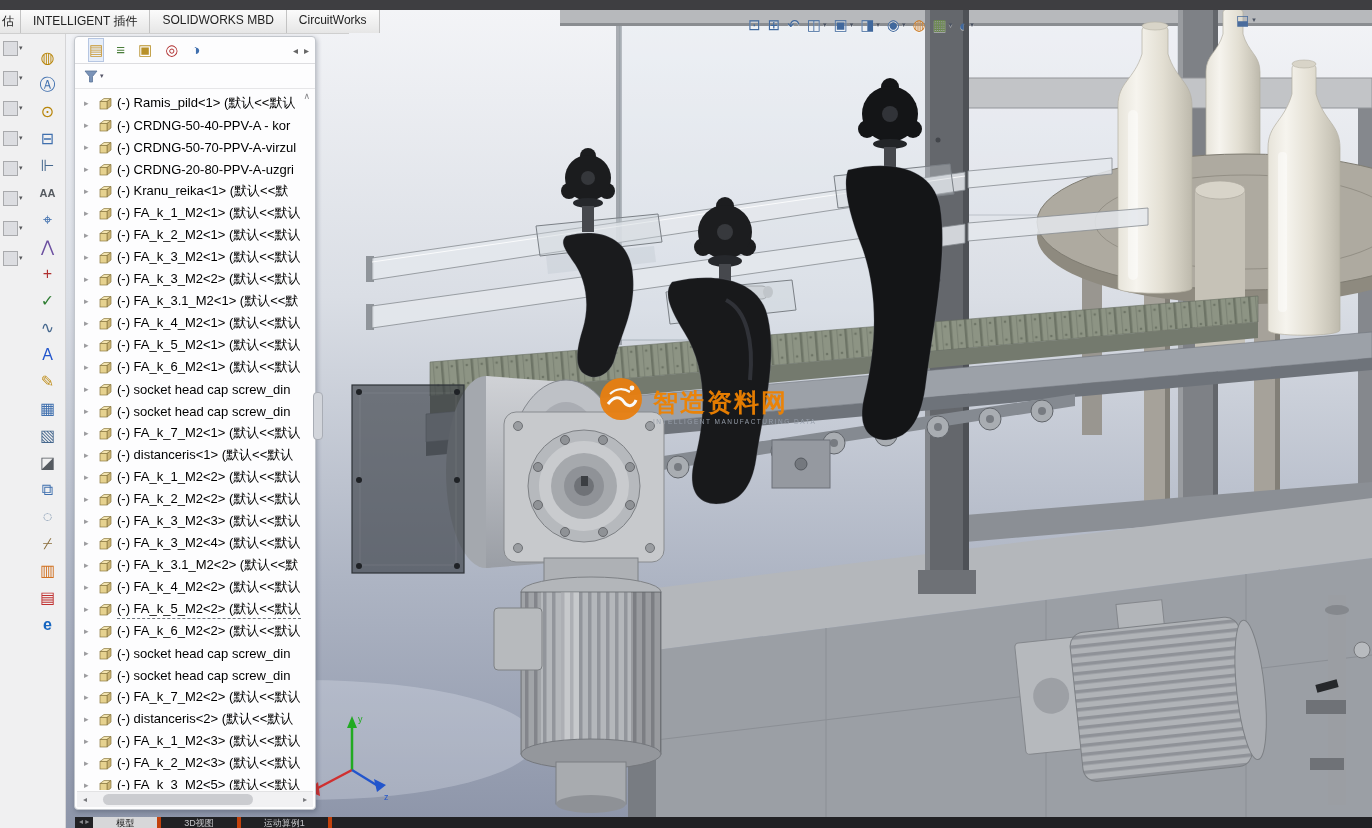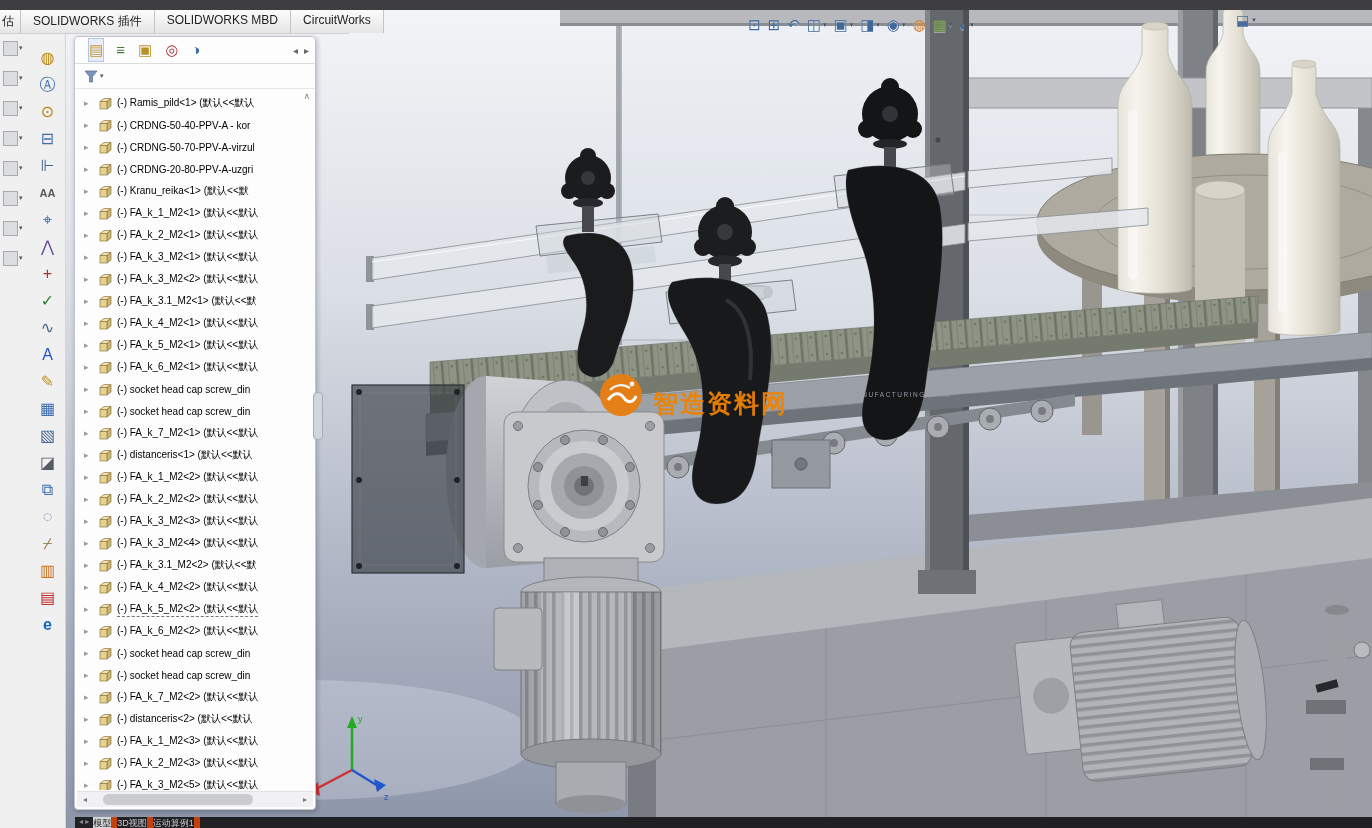--- a/index.html
+++ b/index.html
@@ -33,45 +33,45 @@
   .fmtab.active{background:#e7eef9;outline:1px solid #b6c6e2;}
   .fmnavs{margin-left:auto;display:flex;gap:6px;color:#666;font-size:10px;}
   #filterrow{height:24px;border-bottom:1px solid #e6e6e8;display:flex;align-items:center;
              padding-left:9px;gap:2px;flex:0 0 auto;}
   #filterrow .ar{font-size:7px;color:#556;}
   #tree{flex:1 1 auto;overflow:hidden;padding-top:3px;position:relative;}
   #tree .chev{position:absolute;right:5px;top:2px;font-size:9px;color:#8a8a8d;}
   .tree-row{height:22px;display:flex;align-items:center;white-space:nowrap;padding-left:9px;overflow:hidden;}
   .tree-row .tw{width:12px;flex:0 0 auto;font-size:9px;color:#9b9b9e;}
   .part-ic{flex:0 0 auto;margin:0 5px 0 2px;display:inline-flex;}
-  .lbl{font-size:10px;color:#000;}
+  .lbl{font-size:13px;color:#000;}
   .tree-row.sel .lbl{border-bottom:1px dashed #6f7franch;border-bottom:1px dashed #6f7килл;border-bottom:1px dashed #6f767f;}
   #hscroll{height:15px;margin:1px 2px 2px 2px;background:#f1f1f3;border-top:1px solid #e2e2e4;
            display:flex;align-items:center;flex:0 0 auto;}
   .sbtn{width:16px;text-align:center;font-size:8px;color:#77787c;}
   #hthumb{height:11px;width:150px;background:#cbccd0;border-radius:6px;margin-left:10px;}
   #splitter{position:absolute;left:313px;top:392px;width:8px;height:46px;background:#d2d5db;
             border:1px solid #a9adb5;border-radius:4px;z-index:6;}
   
   #headsup{position:absolute;left:748px;top:12px;height:26px;display:flex;align-items:center;gap:7px;z-index:6;}
   .hu{display:flex;align-items:center;font-size:15px;color:#40689d;text-shadow:0 1px 0 rgba(255,255,255,.5);}
   .hu .ar{font-size:7px;color:#4a5261;margin-left:2px;}
   #cornerico{position:absolute;left:1236px;top:12px;display:flex;align-items:center;gap:3px;z-index:6;
              font-size:14px;color:#4a6c9d;}
   #cornerico .ar{font-size:7px;color:#4a5261;}
   
   #wm{position:absolute;left:598px;top:372px;display:flex;align-items:center;gap:9px;z-index:4;opacity:.95;}
-  #wm .txt{display:flex;flex-direction:row;margin-top:16px;}
+  #wm .txt{display:flex;flex-direction:column;margin-top:16px;}
   #wm .t1{font-size:25px;font-weight:bold;color:#ef8200;letter-spacing:2px;line-height:28px;}
   #wm .t2{font-size:6.5px;color:#98a0ac;letter-spacing:1.5px;margin-top:2px;}
   
   #bottombar{position:absolute;left:75px;top:817px;width:1297px;height:11px;background:#212124;
              z-index:9;display:flex;align-items:flex-start;font-size:9px;color:#c5c5c8;overflow:hidden;}
   #bottombar .nav{padding:0 4px;color:#8a8a8e;font-size:8px;}
-  .bbtab{padding:0 0;line-height:12px;border-right:6px solid #c2410c;}
+  .bbtab{padding:0 23px;line-height:12px;border-right:4px solid #c2410c;}
   .bbtab.active{background:#d7d7d9;color:#161616;}
 </style>
 </head>
 <body>
 
 <div id="viewport">
 <svg width="1306" height="818" viewBox="0 0 1306 818">
   <defs>
     <linearGradient id="bgGrad" x1="0" y1="0" x2="0" y2="1">
       <stop offset="0" stop-color="#f3f4f7"></stop>
@@ -404,21 +404,21 @@
     </div>
   </div>
 <div id="cornerico">
   <span>⬓</span>
   <span class="ar">▾</span>
 </div>
 
 <div id="titlebar"></div>
 <div id="tabbar">
     <div class="tab partial">估</div>
-    <div class="tab">SOLIDWORKS 插件</div>
+    <div class="tab">INTELLIGENT 插件</div>
     <div class="tab">SOLIDWORKS MBD</div>
     <div class="tab">CircuitWorks</div>
   </div>
 
 <div id="flyoutbar">
     <div class="fly">
       <span class="sq"></span>
       <span class="ar">▾</span>
     </div>
     <div class="fly">

